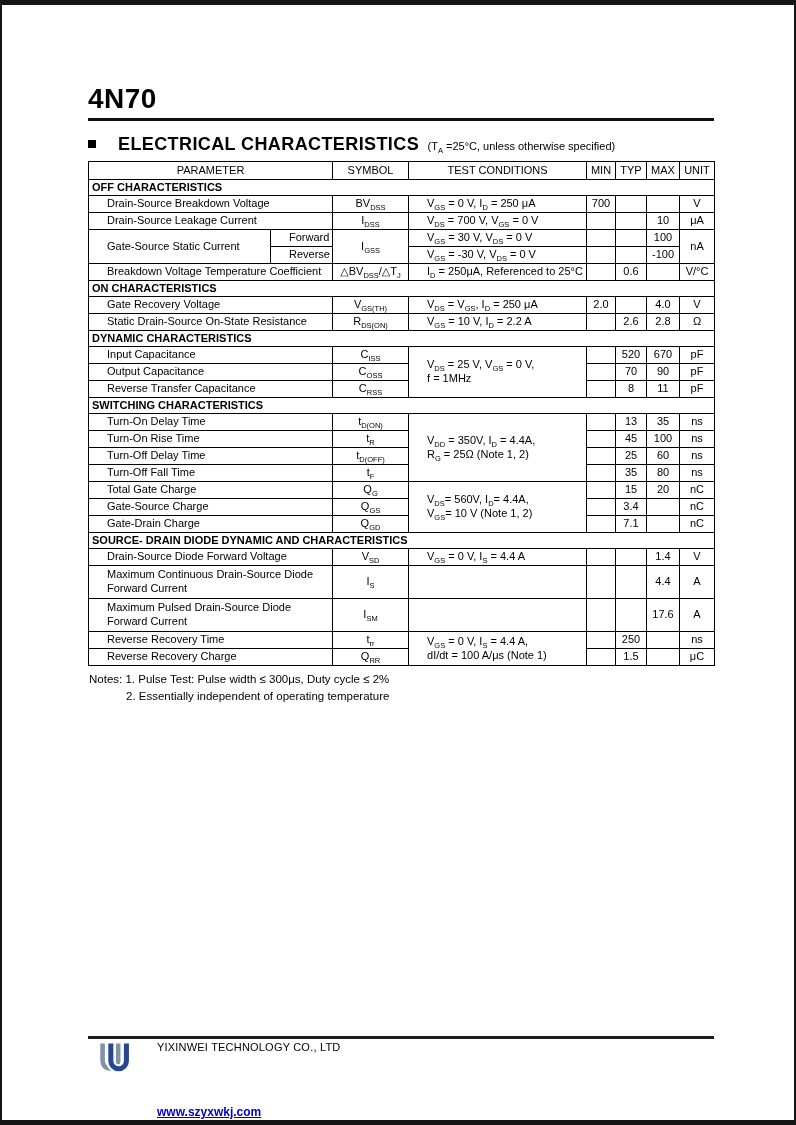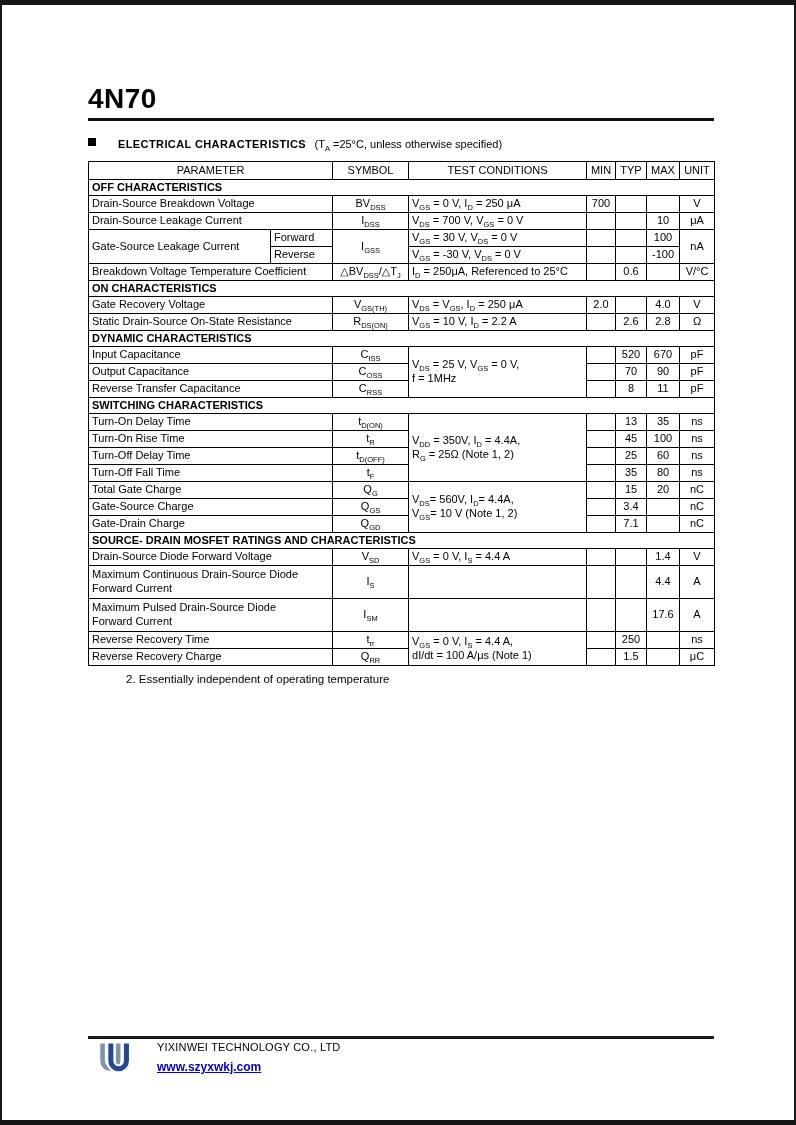--- a/index.html
+++ b/index.html
@@ -8,37 +8,37 @@
     background:#ffffff; box-sizing:border-box;
     border:solid #161616; border-width:5px 2px 5px 2px;
     font-family:"Liberation Sans", sans-serif; color:#000; overflow:hidden;
   }
   
   .part-number { position:absolute; left:86px; top:78px; font-size:28px; font-weight:bold; letter-spacing:0.5px; }
   .doc-type    { position:absolute; left:400px; top:88px; width:311px; text-align:right; font-size:17px; font-weight:bold; font-style:italic; }
   .header-rule { position:absolute; left:86px; top:113px; width:626px; height:3px; background:#111; }
   .section-heading { position:absolute; left:86px; top:129px; width:626px; white-space:nowrap; }
   .bullet { display:inline-block; width:8px; height:8px; background:#000; margin-right:22px; vertical-align:2px; }
-  .sec-title { font-size:11px; font-weight:bold; letter-spacing:0.4px; }
+  .sec-title { font-size:18px; font-weight:bold; letter-spacing:0.4px; }
   .sec-cond  { font-size:11px; margin-left:4px; }
   
   .ds-table { position:absolute; left:86px; top:156px; width:626px; border-collapse:collapse; table-layout:fixed; font-size:11px; }
   .ds-table th, .ds-table td { border:1px solid #000; padding:0 1px; height:16px; text-align:center; line-height:1.25; overflow:hidden; }
   .ds-table th { height:17px; font-weight:normal; }
   .ds-table td.sec { font-weight:bold; text-align:left; padding-left:3px; height:15px;margin-top:39px; }
-  .ds-table td.pl { text-align:left; padding-left:3px; }
+  .ds-table td.pl { text-align:left; padding-left:18px; }
   sub { font-size:7.5px; line-height:0; }
   
   .notes { position:absolute; left:87px; top:666px; font-size:11.5px; line-height:17px; }
   .note-indent { margin-left:37px; }
   
   .footer-rule { position:absolute; left:86px; top:1031px; width:626px; height:3px; background:#1c1c1c; }
   .logo { position:absolute; left:96px; top:1036px; }
   .company { position:absolute; left:155px; top:1036px; font-size:11px; font-weight:normal; letter-spacing:0.2px; }
-  .website { position:absolute; left:155px; top:1055px; font-size:12px; font-weight:bold; color:#0000cc; text-decoration:underline; cursor:pointer; }
+  .website { position:absolute; left:155px; top:1100px; font-size:12px; font-weight:bold; color:#0000cc; text-decoration:underline; cursor:pointer; }
   .footer-right { position:absolute; left:510px; top:1036px; width:201px; text-align:right; }
   .page-info { font-size:12.5px; color:#111; }
   .doc-code  { font-size:9px; color:#4a4a4a; margin-top:5px; }
 </style>
 </head>
 <body>
 
 <div class="page">
 
   <div class="part-number">4N70</div>
@@ -87,21 +87,21 @@
         <tr>
           <td colspan="2" class="pl">Drain-Source Leakage Current</td>
           <td>I<sub>DSS</sub></td>
           <td class="pl">V<sub>DS</sub> = 700 V, V<sub>GS</sub> = 0 V</td>
           <td></td>
           <td></td>
           <td>10</td>
           <td>μA</td>
         </tr>
         <tr>
-          <td rowspan="2" class="pl">Gate-Source Leakage Current</td>
+          <td rowspan="2" class="pl">Gate-Source Static Current</td>
           <td class="pl">Forward</td>
           <td rowspan="2">I<sub>GSS</sub></td>
           <td class="pl">V<sub>GS</sub> = 30 V, V<sub>DS</sub> = 0 V</td>
           <td></td>
           <td></td>
           <td>100</td>
           <td rowspan="2">nA</td>
         </tr>
         <tr>
           <td class="pl">Reverse</td>
@@ -223,21 +223,21 @@
         </tr>
         <tr>
           <td colspan="2" class="pl">Gate-Drain Charge</td>
           <td>Q<sub>GD</sub></td>
           <td></td>
           <td>7.1</td>
           <td></td>
           <td>nC</td>
         </tr>
         <tr>
-          <td colspan="8" class="sec">SOURCE- DRAIN MOSFET RATINGS AND CHARACTERISTICS</td>
+          <td colspan="8" class="sec">SOURCE- DRAIN DIODE DYNAMIC AND CHARACTERISTICS</td>
         </tr>
         <tr>
           <td colspan="2" class="pl">Drain-Source Diode Forward Voltage</td>
           <td>V<sub>SD</sub></td>
           <td class="pl">V<sub>GS</sub> = 0 V, I<sub>S</sub> = 4.4 A</td>
           <td></td>
           <td></td>
           <td>1.4</td>
           <td>V</td>
         </tr>
@@ -273,20 +273,21 @@
           <td>Q<sub>RR</sub></td>
           <td></td>
           <td>1.5</td>
           <td></td>
           <td>μC</td>
         </tr>
       </tbody>
   </table>
 
   <div class="notes">
+    <div class="note-line"><span>Notes:</span> <span>1. Pulse Test: Pulse width ≤ 300μs, Duty cycle ≤ 2%</span></div>
     <div class="note-line note-indent"><span>2. Essentially independent of operating temperature</span></div>
   </div>
 
   <div class="footer-rule"></div>
 
   <div class="logo">
     <svg width="33" height="40" viewBox="0 0 36 42">
       <path d="M5 2 V21 a8.5 8.5 0 0 0 17 0 V2" fill="none" stroke-width="5" stroke="#8093ad"></path>
       <path d="M14 2 V21 a8.5 8.5 0 0 0 17 0 V2" fill="none" stroke="#ffffff" stroke-width="10"></path>
       <path d="M14 2 V21 a8.5 8.5 0 0 0 17 0 V2" fill="none" stroke-width="5.5" stroke="#27488f"></path>

